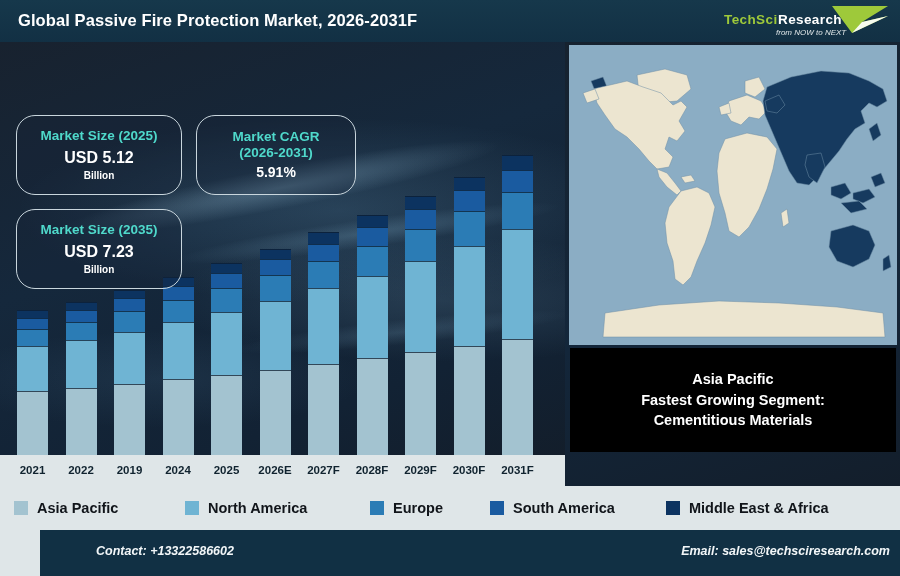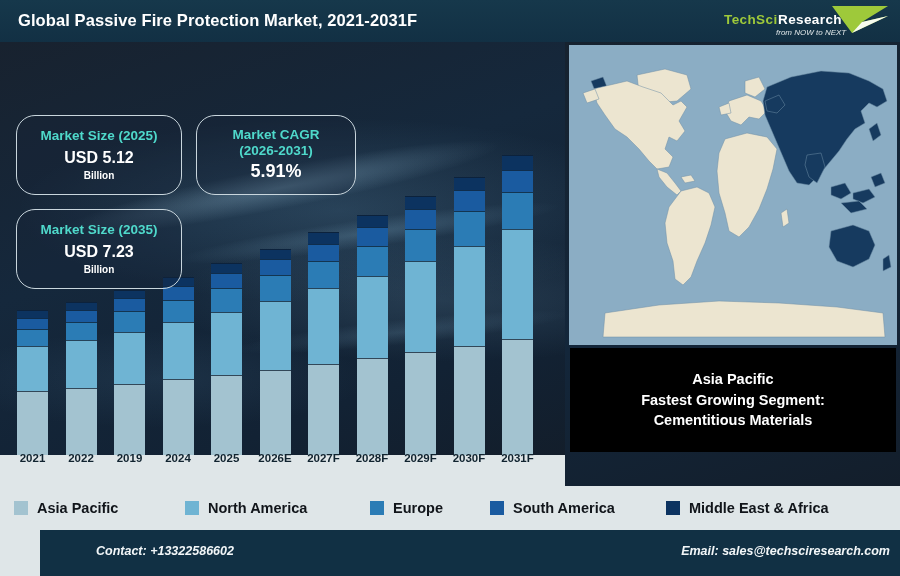--- a/index.html
+++ b/index.html
@@ -43,33 +43,33 @@
 
   
   .infobox{
     position:absolute;border:1.3px solid #c9d6dd;border-radius:19px;
     background:rgba(22,38,56,.30);text-align:center;
     display:flex;flex-direction:column;justify-content:center;align-items:center;
   }
   .ib-label{color:#4fd9cb;font-size:13.5px;font-weight:bold;line-height:1.16;}
   .ib-value{color:#ffffff;font-size:16px;font-weight:bold;line-height:1.22;margin-top:4px;}
   .ib-unit{color:#ffffff;font-size:10px;font-weight:bold;line-height:1.2;margin-top:3px;}
-  .ib-big{color:#ffffff;font-size:18px;font-weight:bold;line-height:1.2;margin-top:3px;}
+  .ib-big{color:#ffffff;font-size:14px;font-weight:bold;line-height:1.2;margin-top:3px;}
 
   #box-size-2025{left:16px;top:73px;width:164px;height:78px;}
   #box-cagr{left:196px;top:73px;width:158px;height:78px;}
   #box-size-2031{left:16px;top:167px;width:164px;height:78px;}
 
   
   .plot{position:absolute;left:0;top:0;width:565px;height:444px;}
   .bar{position:absolute;bottom:31px;width:31px;}
   .seg{width:100%;box-sizing:border-box;border-top:1px solid rgba(12,30,48,.75);}
   .seg:last-child{border-top:1px solid rgba(12,30,48,.75);}
 
-  .xlabels{position:absolute;left:0;bottom:16px;width:565px;height:31px;}
+  .xlabels{position:absolute;left:0;bottom:4px;width:565px;height:31px;}
   .xlab{
     position:absolute;bottom:6px;width:58px;text-align:center;
     font-size:11.5px;font-weight:bold;color:#10232f;
   }
 
   
   .axis-strip{
     position:absolute;left:0;bottom:0;width:565px;height:31px;
     background:#dfe6e8;
   }
@@ -115,21 +115,21 @@
   }
   #footer-contact{left:56px;}
   #footer-email{right:50px;}
 </style>
 </head>
 <body>
 
 <div class="page">
 
   <div class="header">
-    <div class="header-title">Global Passive Fire Protection Market, 2021-2031F</div>
+    <div class="header-title">Global Passive Fire Protection Market, 2026-2031F</div>
     <div class="logo">
       <svg viewBox="0 0 180 40" xmlns="http://www.w3.org/2000/svg">
         <path d="M120 4 L176 4 L150 20 L176 14 L140 31 Z" fill="#9ec93a"></path>
         <path d="M150 20 L176 14 L140 31 Z" fill="#ffffff" opacity="0.92"></path>
         <text x="12" y="22" font-family="Liberation Sans, sans-serif" font-size="13.5" font-weight="bold" fill="#9ec93a" letter-spacing="0.4">TechSci</text>
         <text x="66" y="22" font-family="Liberation Sans, sans-serif" font-size="13.5" font-weight="bold" fill="#ffffff" letter-spacing="0.4">Research</text>
         <text x="64" y="33" font-family="Liberation Sans, sans-serif" font-size="8" font-style="italic" fill="#dfe6e8">from NOW to NEXT</text>
       </svg>
     </div>
   </div>

